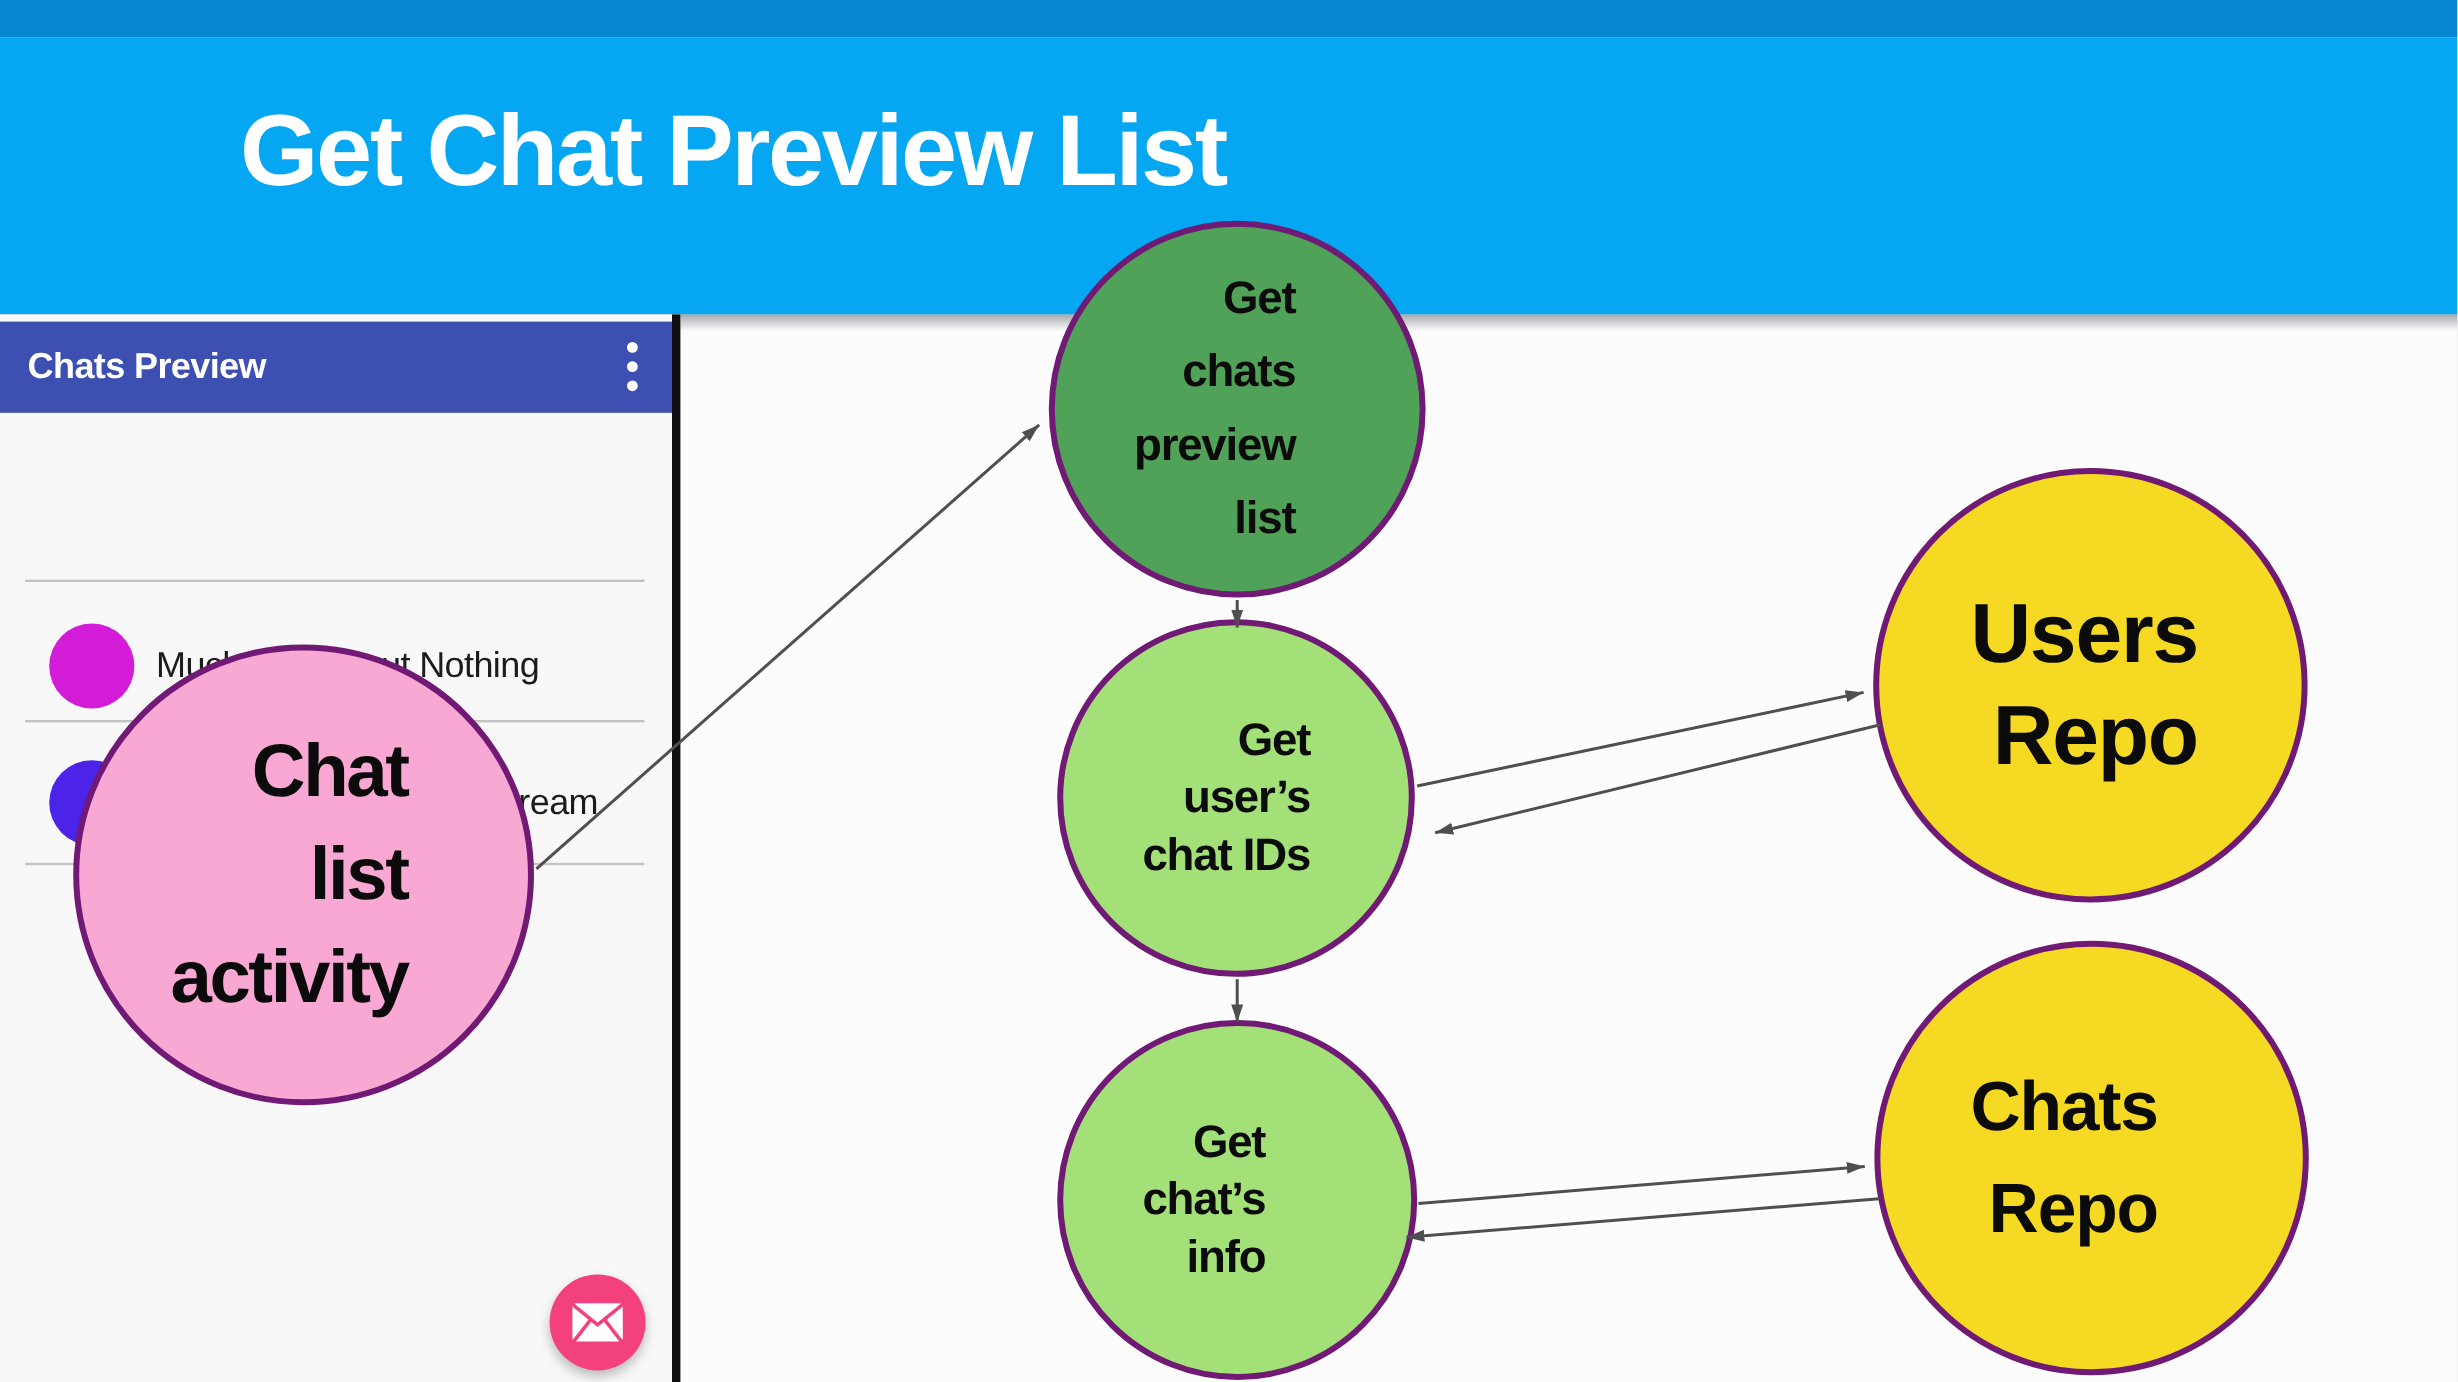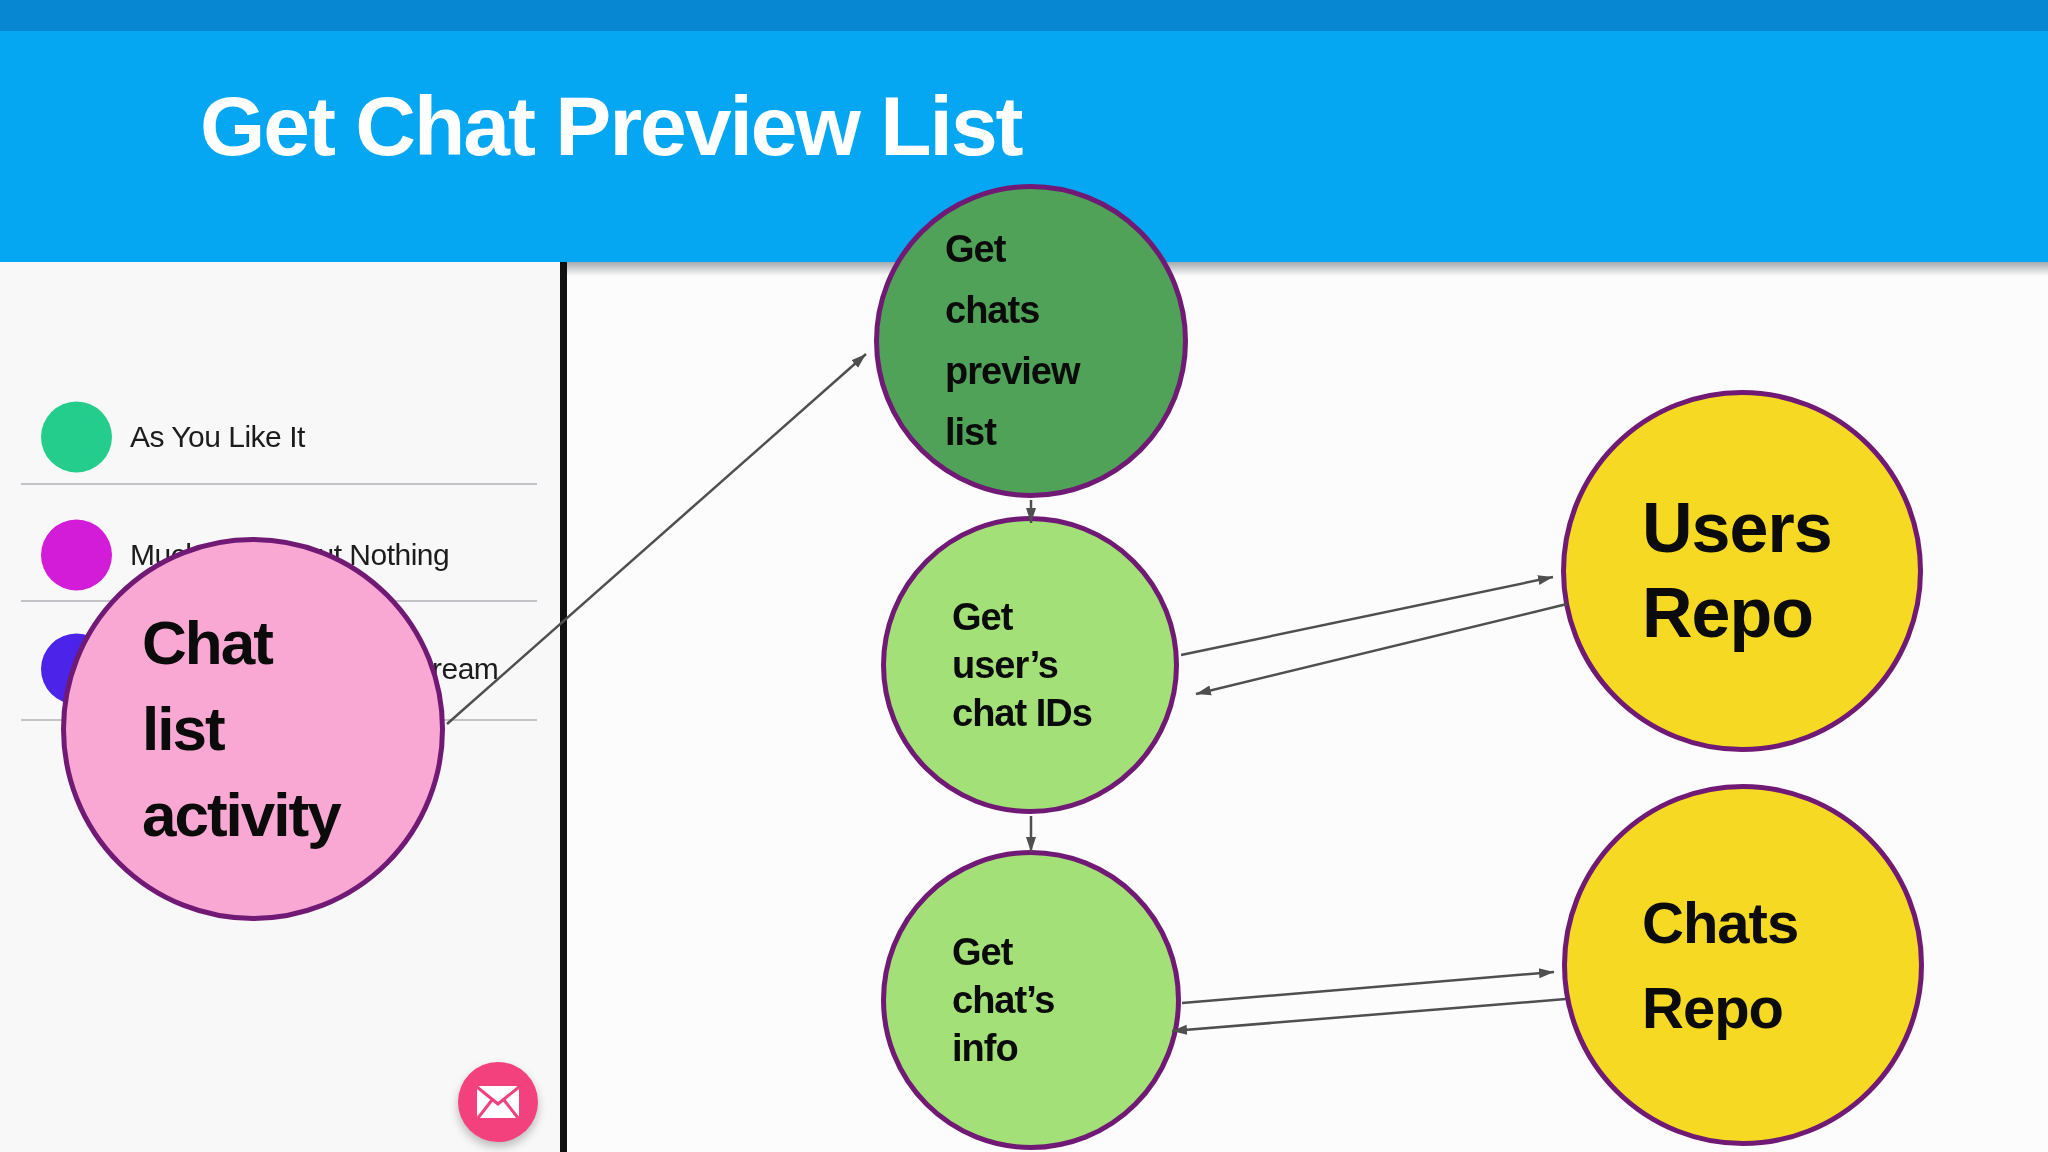--- a/index.html
+++ b/index.html
@@ -1,17 +1,17 @@
 <!DOCTYPE html>
 <html><head>
 <meta charset="utf-8">
 <style>
   html,body{margin:0;padding:0;background:#e8e8e8;}
   .canvas{position:relative;width:2048px;height:1152px;overflow:hidden;
-          background:#FCFCFC;font-family:"Liberation Sans",sans-serif;}
+          background:#FCFCFC;font-family:"Liberation Sans",sans-serif;text-align:right;}
 
   
   .statusbar{position:absolute;left:0;top:0;width:2048px;height:31px;background:#0787D1;z-index:2;}
   .header{position:absolute;left:0;top:31px;width:2048px;height:231px;background:#05A6F2;z-index:2;}
   .header-shadow{position:absolute;left:0;top:262px;width:2048px;height:14px;z-index:3;
           background:linear-gradient(to bottom,rgba(60,70,80,.45),rgba(60,70,80,0));}
   .hamburger{position:absolute;left:79px;top:75px;width:100px;height:102px;background:#0d0d0d;cursor:pointer;}
   .hamburger .bar{position:absolute;left:6px;width:88px;height:13px;background:#ffffff;}
   .hamburger .b1{top:21px}.hamburger .b2{top:45px}.hamburger .b3{top:69px}
   .slide-title{position:absolute;left:200px;top:126px;transform:translateY(-50%);
@@ -68,25 +68,29 @@
   <div class="header"></div>
   <div class="hamburger">
     <i class="bar b1"></i>
     <i class="bar b2"></i>
     <i class="bar b3"></i>
   </div>
   <div class="slide-title" style="z-index:2;">Get Chat Preview List</div>
   <div class="header-shadow"></div>
 
   <div class="phone">
+    <div class="appbar">
+      <div class="appbar-title">Chats Preview</div>
+      <div class="overflow">
+        <i class="d1"></i>
+          <i class="d2"></i>
+          <i class="d3"></i>
+      </div>
+    </div>
 
-    <div class="chat-row row1">
-      <span class="avatar av1"></span>
-      <span class="chat-label">As You Like It</span>
-    </div>
     <div class="divider dv1"></div>
 
     <div class="chat-row row2">
       <span class="avatar av2"></span>
       <span class="chat-label">Much Ado About Nothing</span>
     </div>
     <div class="divider dv2"></div>
 
     <div class="chat-row row3">
       <span class="avatar av3"></span>

